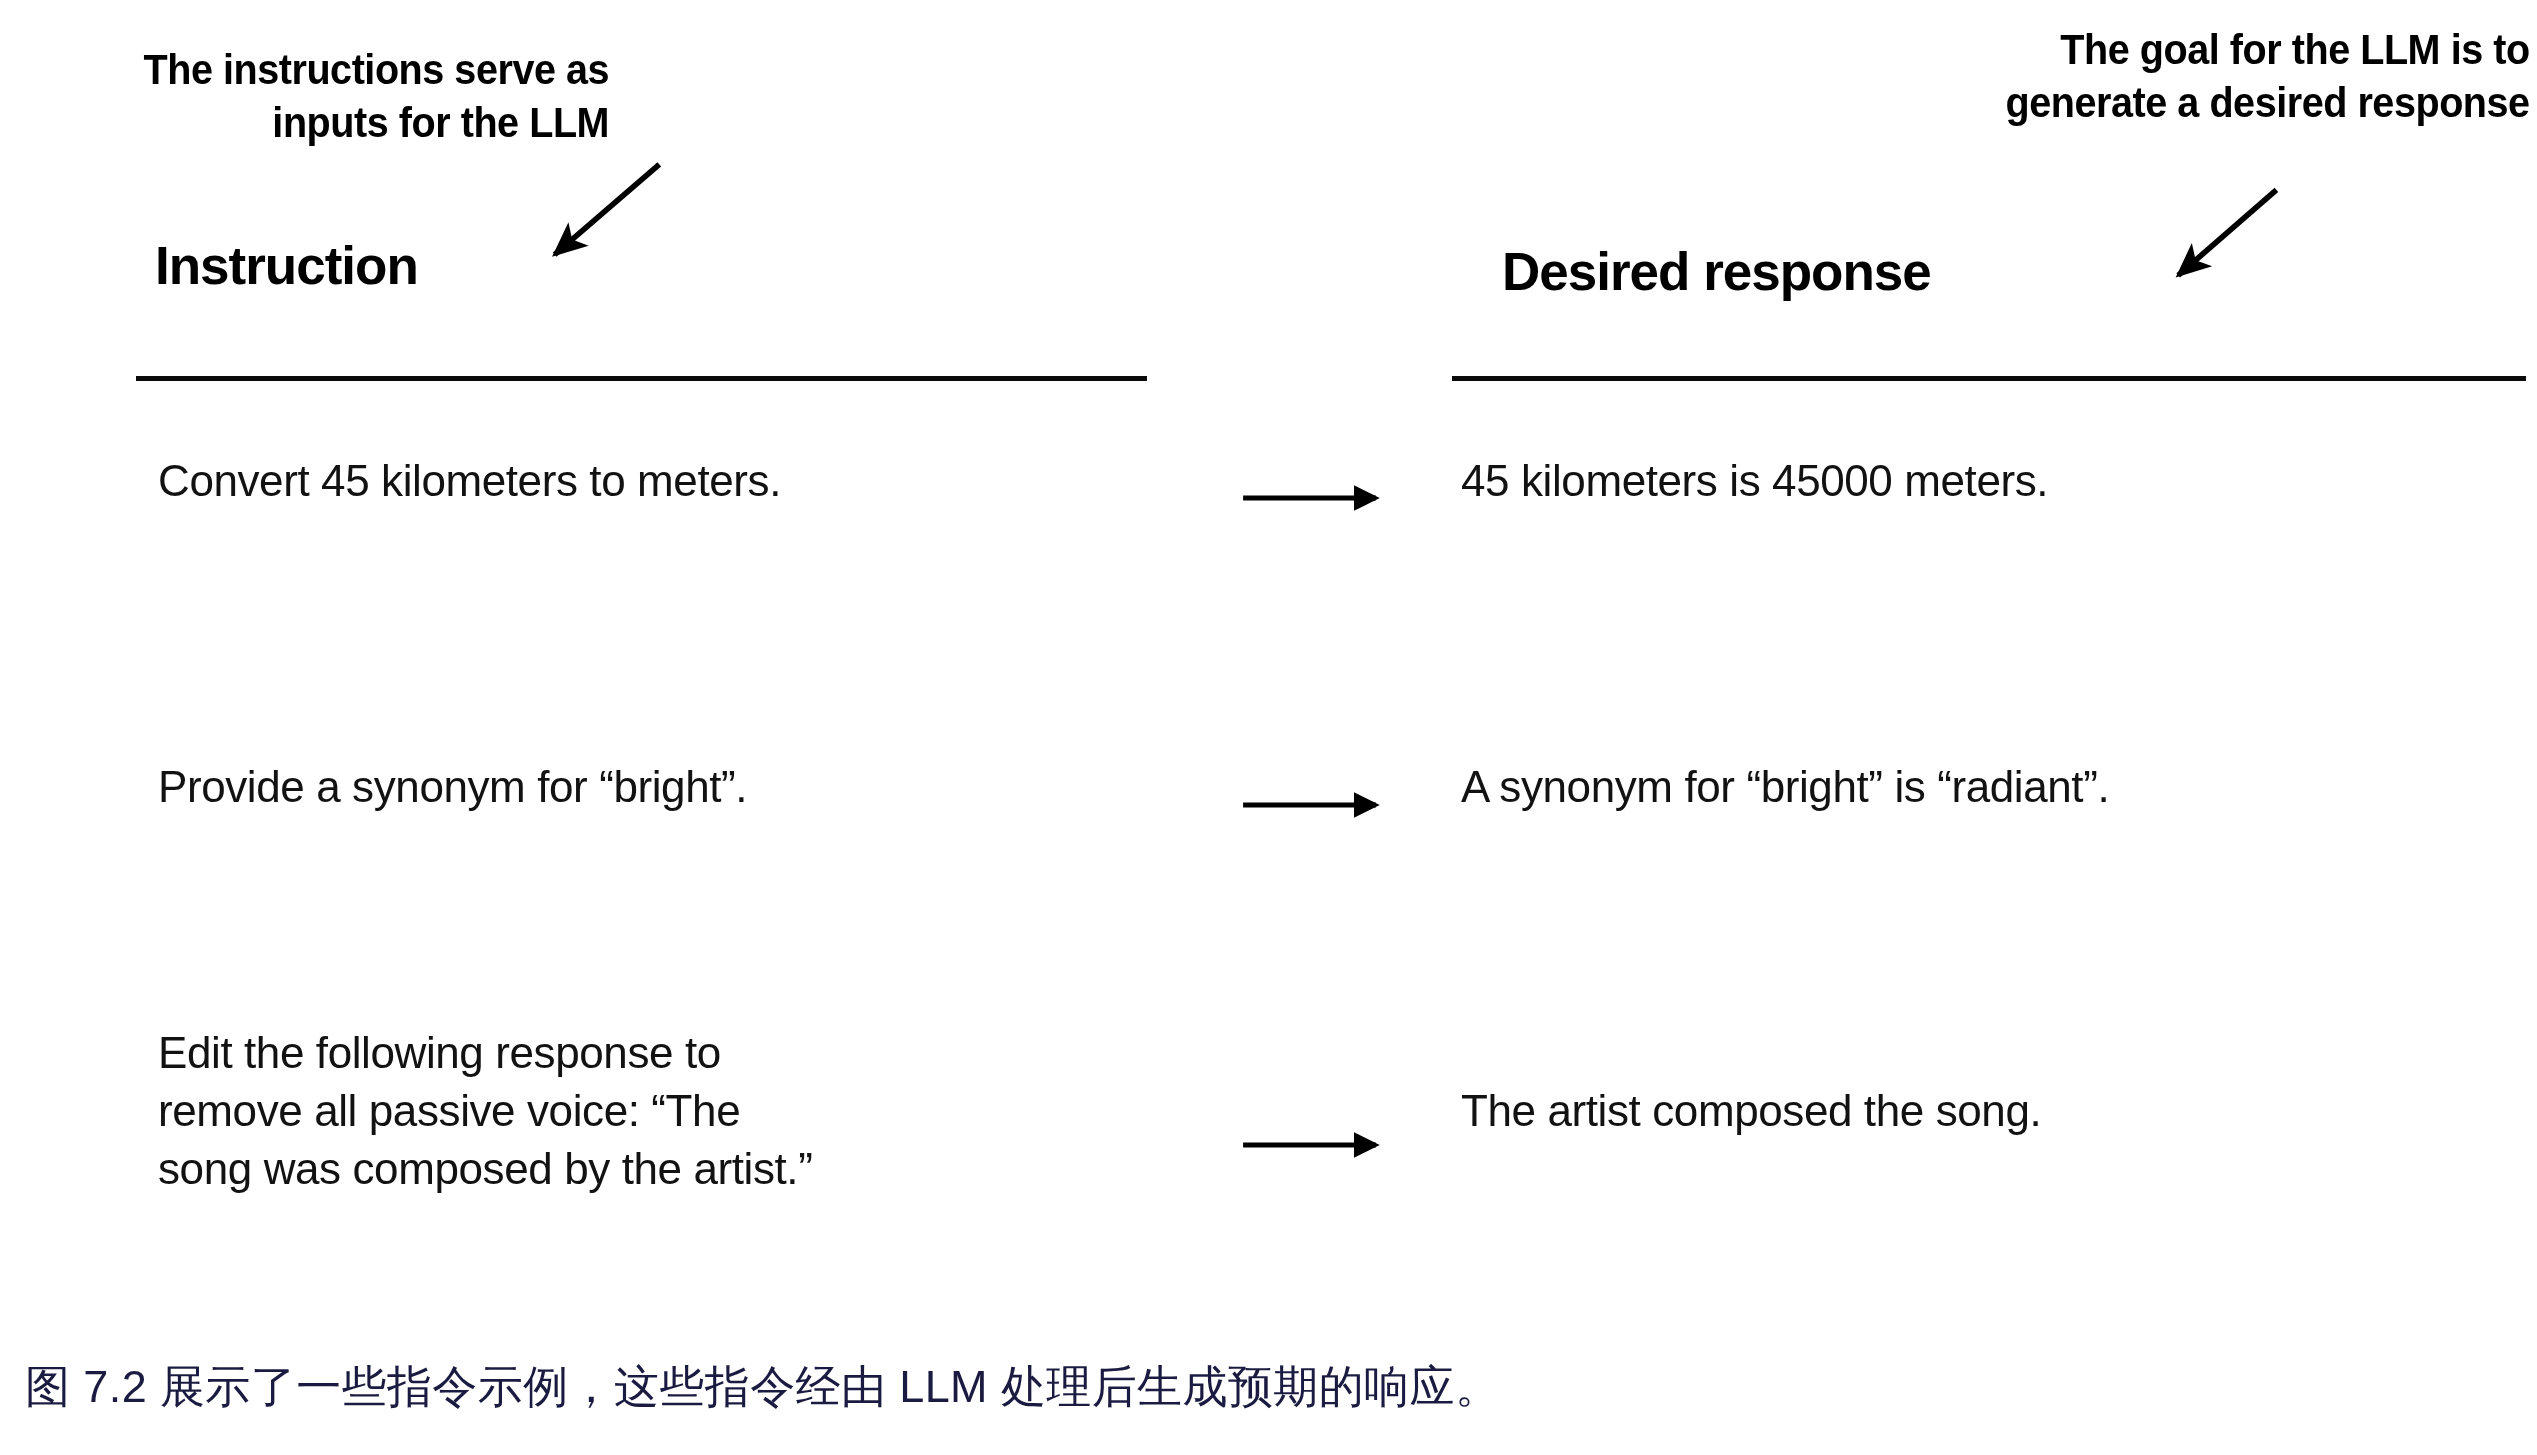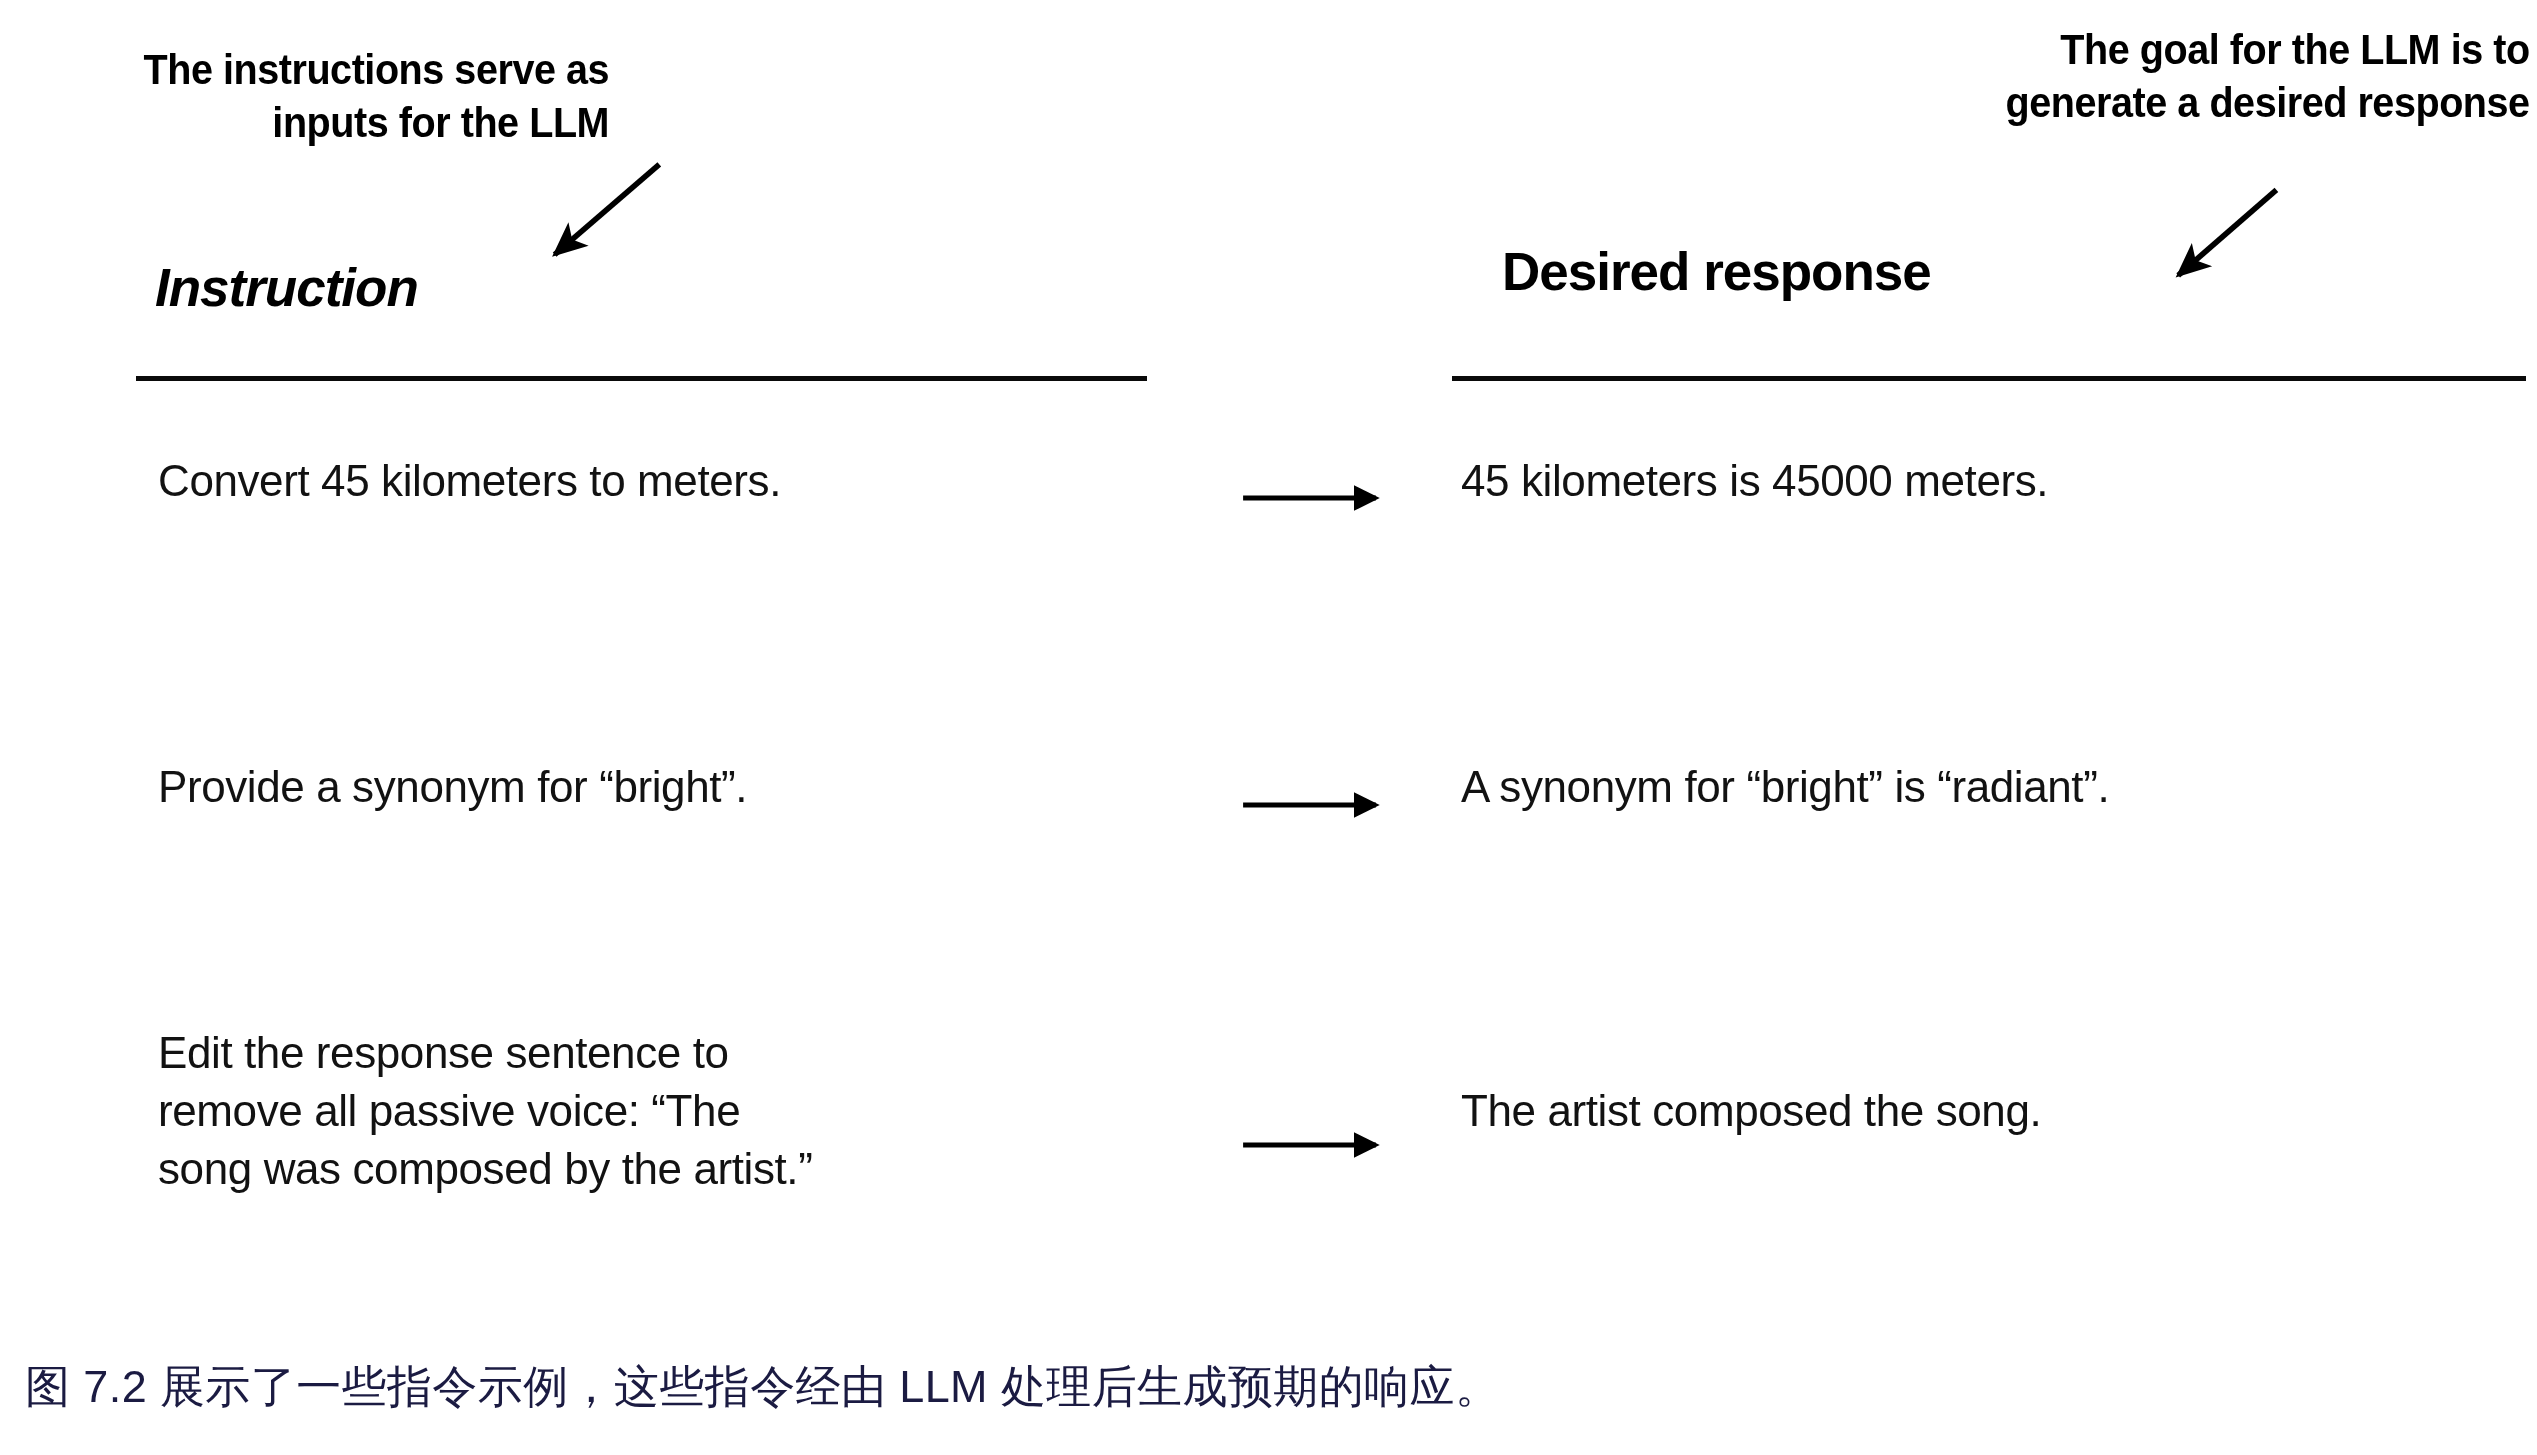--- a/index.html
+++ b/index.html
@@ -51,21 +51,21 @@
   .col-heading {
     position: absolute;
     font-family: "Liberation Sans", sans-serif;
     font-weight: 700;
     font-size: 53px;
     line-height: 60px;
     letter-spacing: -1px;
     color: #000000;
     white-space: nowrap;
   }
-  .heading-left  { left: 155px;  top: 258px; font-style: italic; }
+  .heading-left  { left: 155px;  top: 236px; }
   .heading-right { left: 1502px; top: 242px; text-align: right; }
 
   
   .rule {
     position: absolute;
     height: 4.8px;
     background: #0a0a0a;
     top: 376px;
   }
   .rule-left  { left: 136px;  width: 1011px; }
@@ -196,21 +196,21 @@
     <defs>
       <marker id="flowHead2" markerWidth="6" markerHeight="6" refX="4.6" refY="3" orient="auto">
         <path d="M0,0.3 L5.4,3 L0,5.7 Z" fill="#000000"></path>
       </marker>
     </defs>
     <line x1="2" y1="20" x2="168" y2="20" stroke="#000000" stroke-width="6" marker-end="url(#flowHead2)"></line>
   </svg>
 
   <div class="row row-3">
     <div class="cell cell-instruction">
-      <span class="text-line">Edit the response sentence to</span>
+      <span class="text-line">Edit the following response to</span>
       <span class="text-line">remove all passive voice: “The</span>
       <span class="text-line">song was composed by the artist.”</span>
     </div>
     <div class="cell cell-response" style="top:58px;">
       <span class="text-line">The artist composed the song.</span>
     </div>
   </div>
   <svg class="flow-arrow flow-3" viewBox="0 0 200 40">
     <defs>
       <marker id="flowHead3" markerWidth="6" markerHeight="6" refX="4.6" refY="3" orient="auto">

